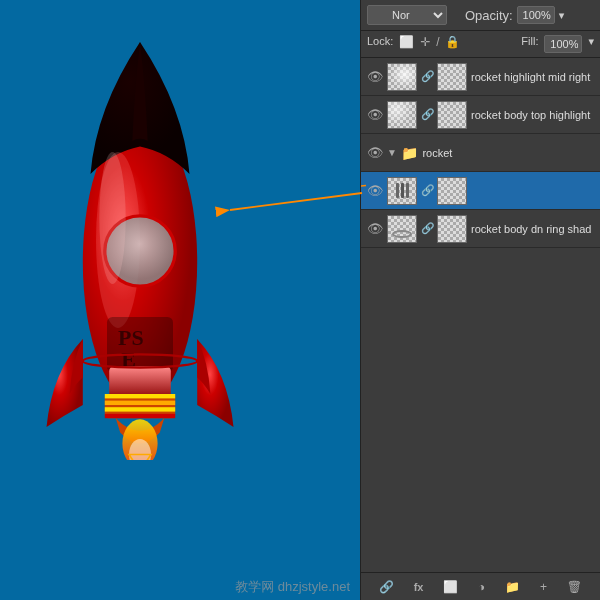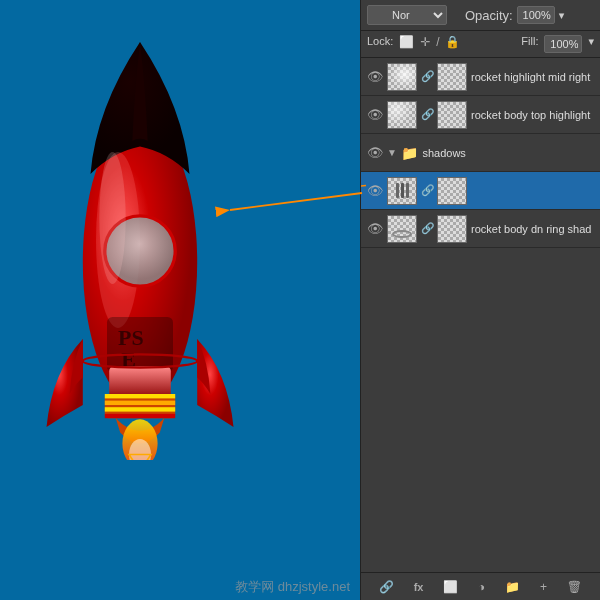--- a/index.html
+++ b/index.html
@@ -378,21 +378,21 @@
     <div class="layer-thumb">
       <div class="thumb-checker"></div>
     </div>
     <span class="layer-name">rocket body top highlight</span>
   </div>
 
   <div class="layer-row group-row">
     <span class="eye-icon">👁</span>
     <span class="triangle-icon">▼</span>
     <span class="folder-icon">📁</span>
-    <span class="layer-name">shadows</span>
+    <span class="layer-name">rocket</span>
   </div>
 
   <div class="layer-row selected">
     <span class="eye-icon">👁</span>
     <div class="layer-thumb">
       <div class="thumb-checker"></div>
       <div class="thumb-content">
         <div class="thumb-bars">
           <div class="thumb-bar" style="background:#666;"></div>
           <div class="thumb-bar" style="background:#555;"></div>

